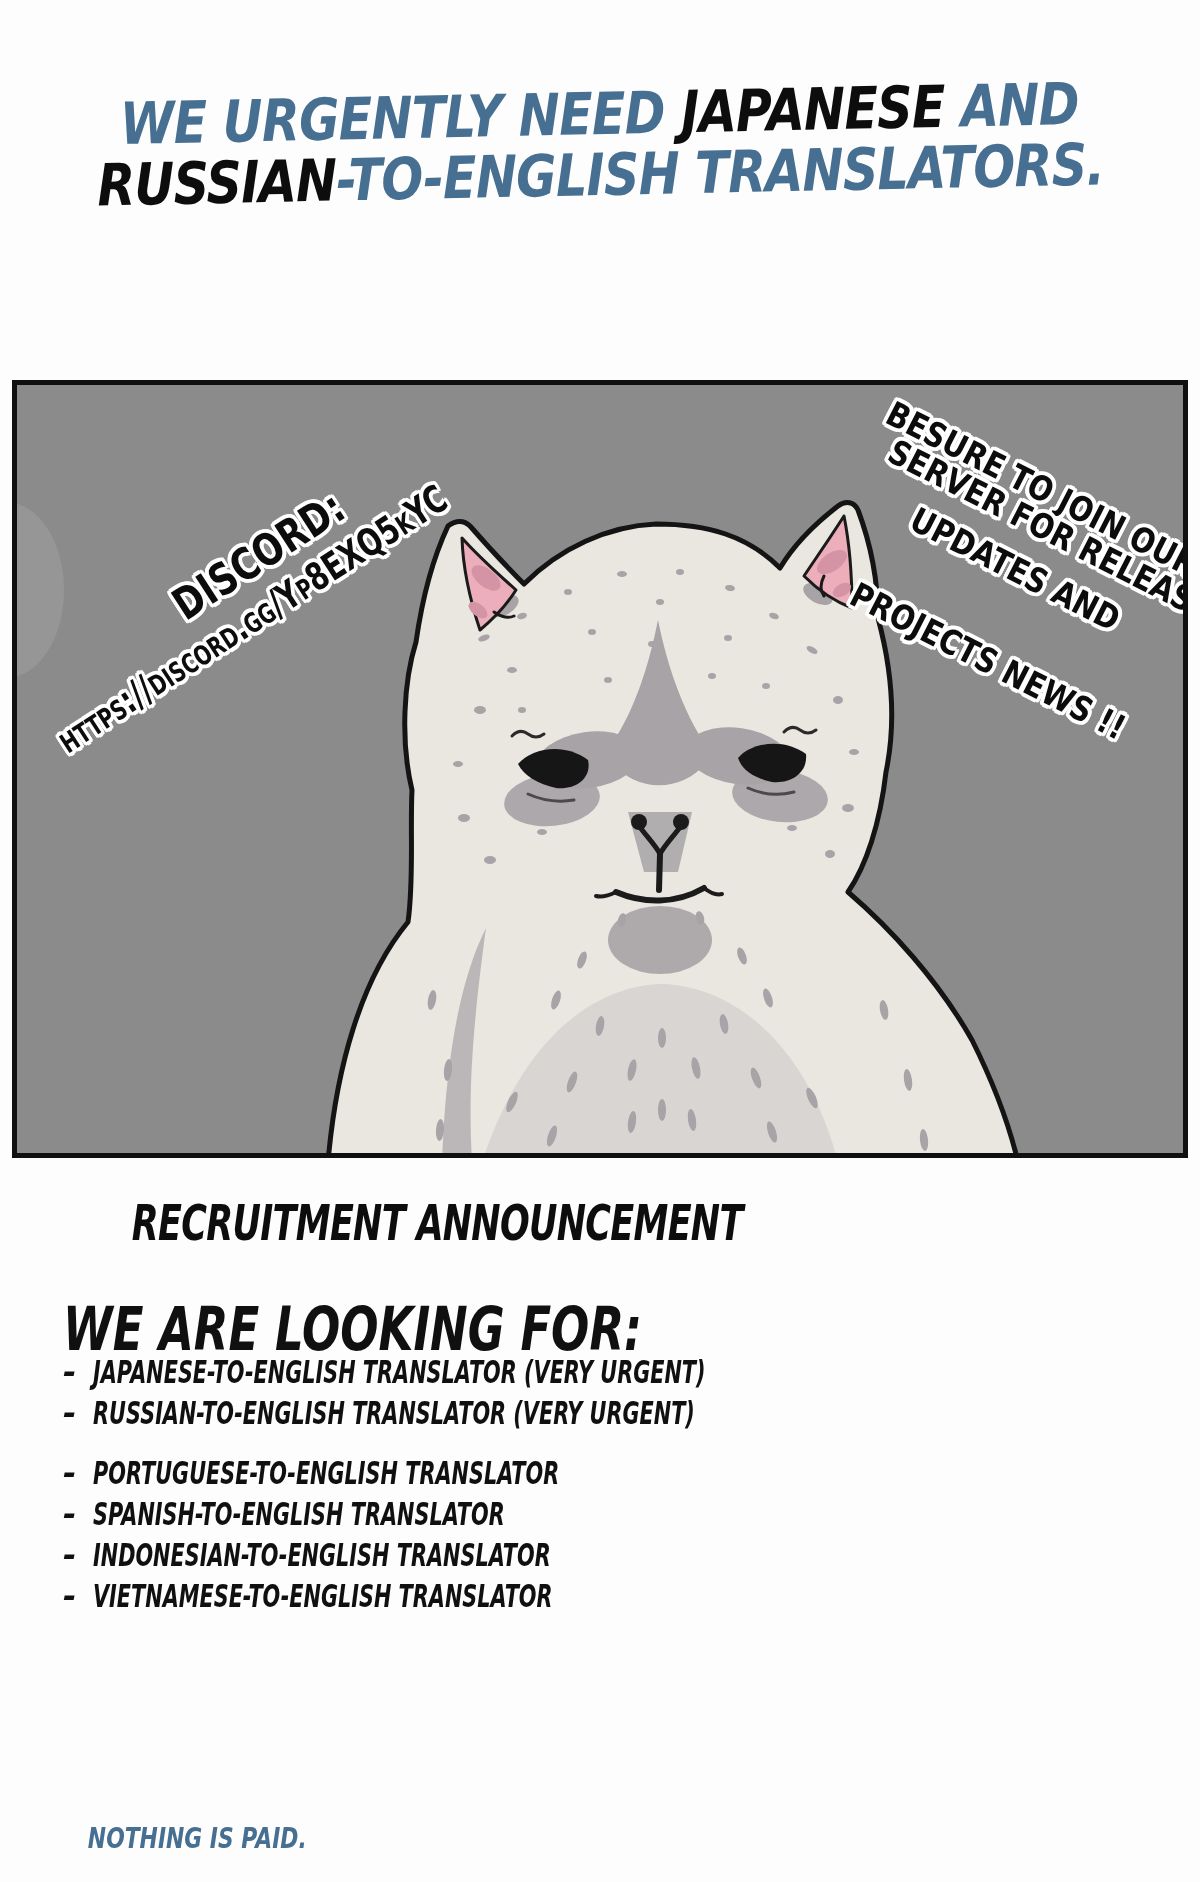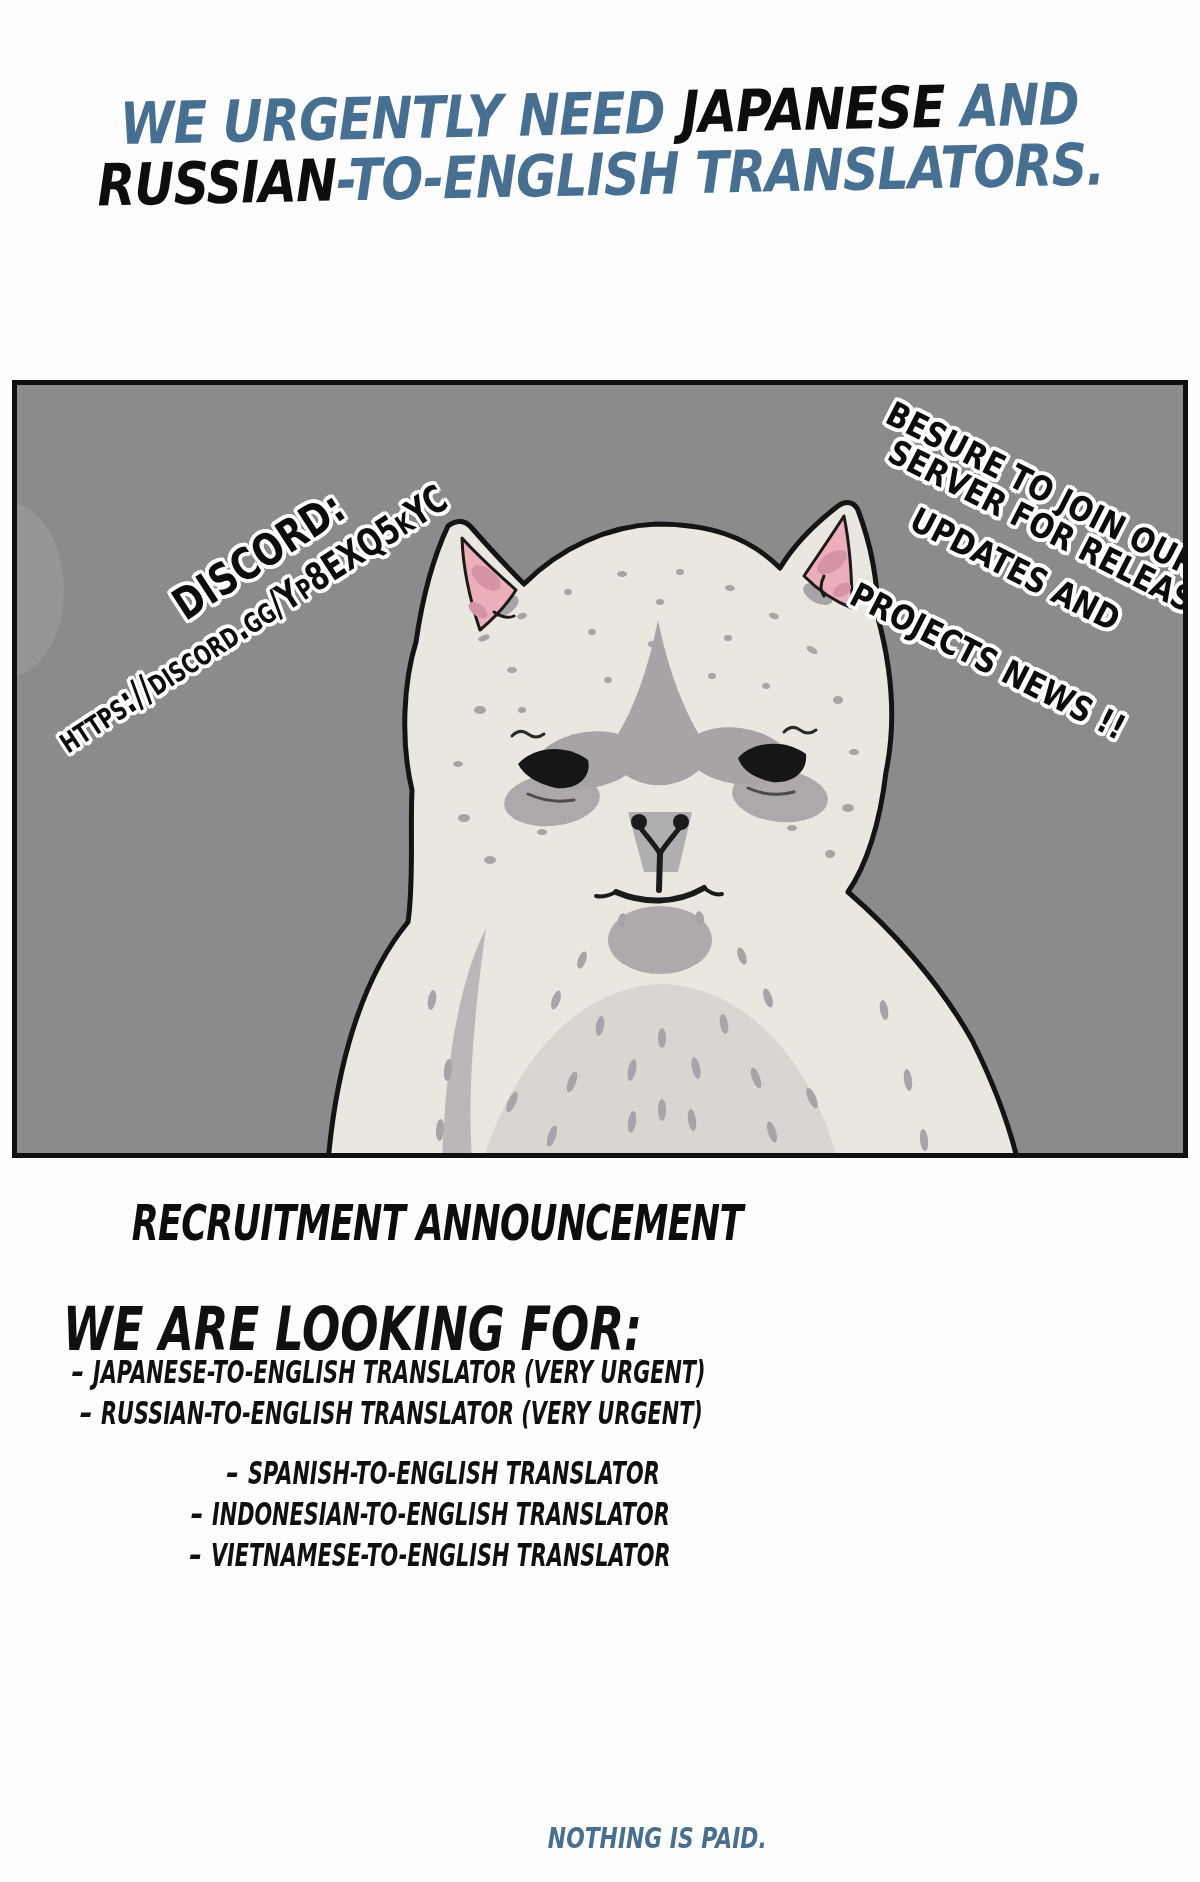--- a/index.html
+++ b/index.html
@@ -55,30 +55,30 @@
     color:#0d0d0d; letter-spacing:-1px;
     transform:translateX(-73px) scaleX(.7);
   }
   .looking-for {
     position:absolute; left:63px; top:1294px; font-weight:bold; font-style:italic;
     font-size:60px; color:#101010; white-space:nowrap;
   }
   .looking-for span { display:inline-block; transform:scaleX(.75); transform-origin:0 50%; }
 
   .role-list { position:absolute; left:63px; top:1352px; color:#101010; }
-  .role-group { margin-bottom:19px;text-align:center; }
+  .role-group { margin-bottom:19px; }
   .role-item {
     height:41px; line-height:41px; white-space:nowrap;
     font-weight:bold; font-style:italic; font-size:32px;
   }
   .role-item .dash { display:inline-block; width:30px; }
   .role-item .role-text { display:inline-block; transform:scaleX(.65); transform-origin:0 50%; }
 
   .footer-note {
-    position:absolute; left:0; top:1822px; width:1200px; text-align:center;
+    position:absolute; left:0; top:1822px; width:1200px; 
     font-weight:bold; font-style:italic; font-size:28px; color:#466f92;
   }
   .footer-note span { display:inline-block; transform:translateX(57px) scaleX(.78); }
 </style>
 </head>
 <body>
 
 <div class="page">
 
   <div class="main-title">
@@ -219,20 +219,21 @@
   <div class="looking-for">
     <span>WE ARE LOOKING FOR:</span>
   </div>
 
   <div class="role-list">
     <div class="role-group">
       <div class="role-item"><span class="dash">-</span><span class="role-text">JAPANESE-TO-ENGLISH TRANSLATOR (VERY URGENT)</span></div>
       <div class="role-item"><span class="dash">-</span><span class="role-text">RUSSIAN-TO-ENGLISH TRANSLATOR  (VERY URGENT)</span></div>
     </div>
     <div class="role-group">
+      <div class="role-item"><span class="dash">-</span><span class="role-text">PORTUGUESE-TO-ENGLISH TRANSLATOR</span></div>
       <div class="role-item"><span class="dash">-</span><span class="role-text">SPANISH-TO-ENGLISH TRANSLATOR</span></div>
       <div class="role-item"><span class="dash">-</span><span class="role-text">INDONESIAN-TO-ENGLISH TRANSLATOR</span></div>
       <div class="role-item"><span class="dash">-</span><span class="role-text">VIETNAMESE-TO-ENGLISH TRANSLATOR</span></div>
     </div>
   </div>
 
   <div class="footer-note">
     <span>NOTHING IS PAID.</span>
   </div>
 

